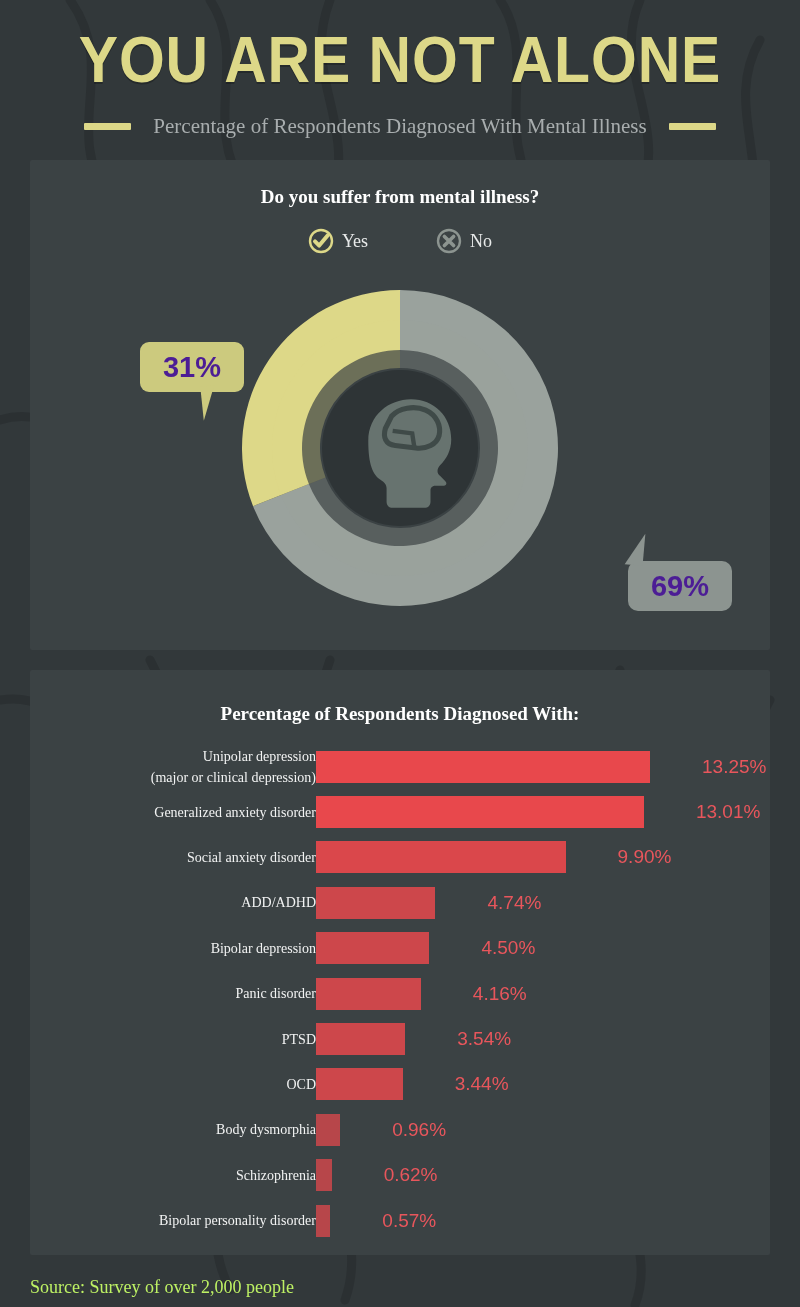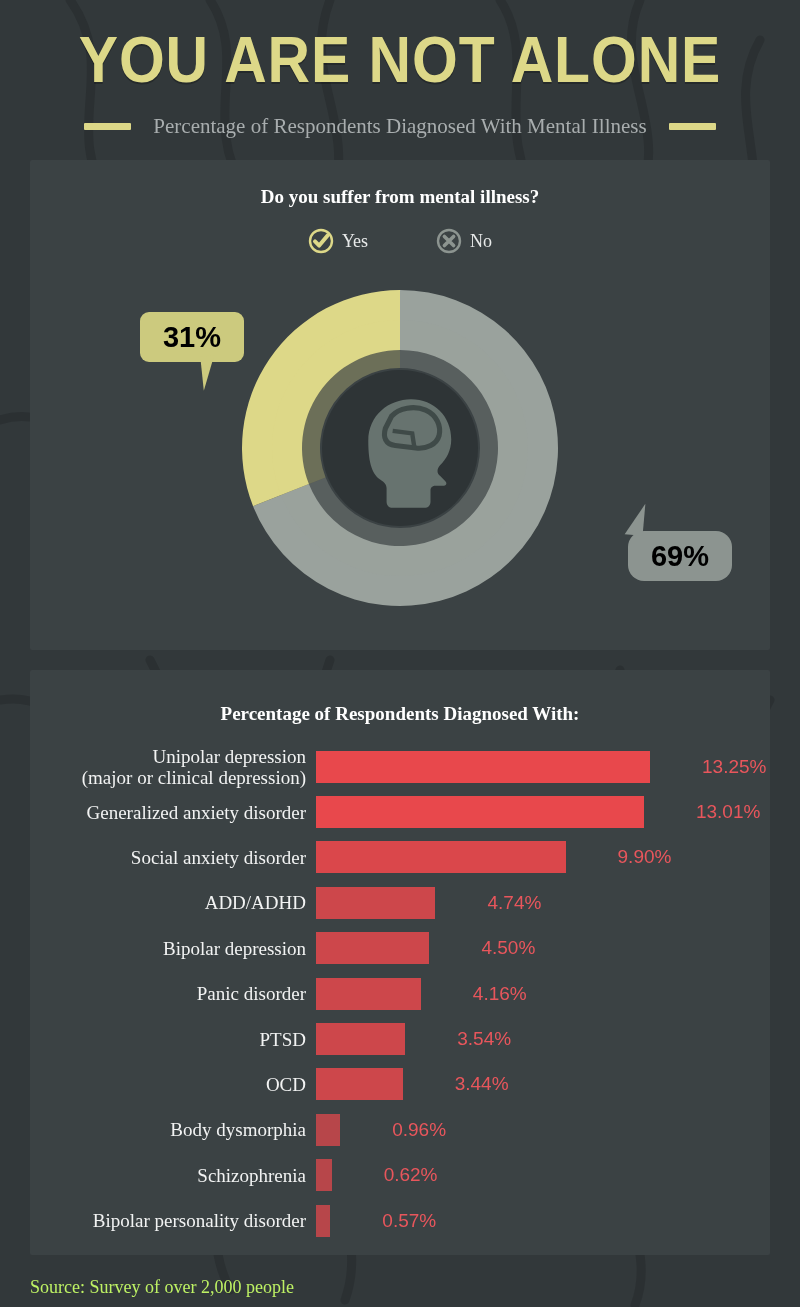--- a/index.html
+++ b/index.html
@@ -131,24 +131,25 @@
     left: 0; top: 110px;
     width: 740px;
     height: 340px;
   }
 
   
   .callout {
     position: absolute;
     font-family: "Liberation Sans", sans-serif;
     font-weight: bold;
-    color: #000000;
+    color: #4c1d95;
     display: flex;
     align-items: center;
     justify-content: center;
+    margin-top: 30px;
   }
 
   #callout-yes {
     left: 110px;
     top: 152px;
     width: 104px;
     height: 50px;
     background: #ccca7e;
     border-radius: 9px;
     font-size: 29px;
@@ -162,21 +163,21 @@
     border-bottom: 34px solid transparent;
     transform: rotate(-6deg);
   }
 
   #callout-no {
     left: 598px;
     top: 371px;
     width: 104px;
     height: 50px;
     background: #8c9490;
-    border-radius: 16px;
+    border-radius: 10px;
     font-size: 29px;
     align-items: center;
   }
   #callout-no .tail {
     position: absolute;
     left: -2px;
     top: -28px;
     width: 0; height: 0;
     border-right: 18px solid #8c9490;
     border-top: 32px solid transparent;
@@ -194,23 +195,23 @@
   .bar-row {
     position: relative;
     height: 45.4px;
     display: flex;
     align-items: center;
   }
 
   .bar-label {
     width: 286px;
     text-align: right;
-    padding-right: 10px;
-    font-family: "Liberation Serif", serif;
-    font-size: 19px;
+    padding-right: 0;
+    font-family: "Liberation Serif", serif;
+    font-size: 14px;
     line-height: 21px;
     color: #f2f3f3;
     white-space: pre-line;
   }
 
   .bar-track {
     position: relative;
     flex: 1;
     height: 100%;
     display: flex;

